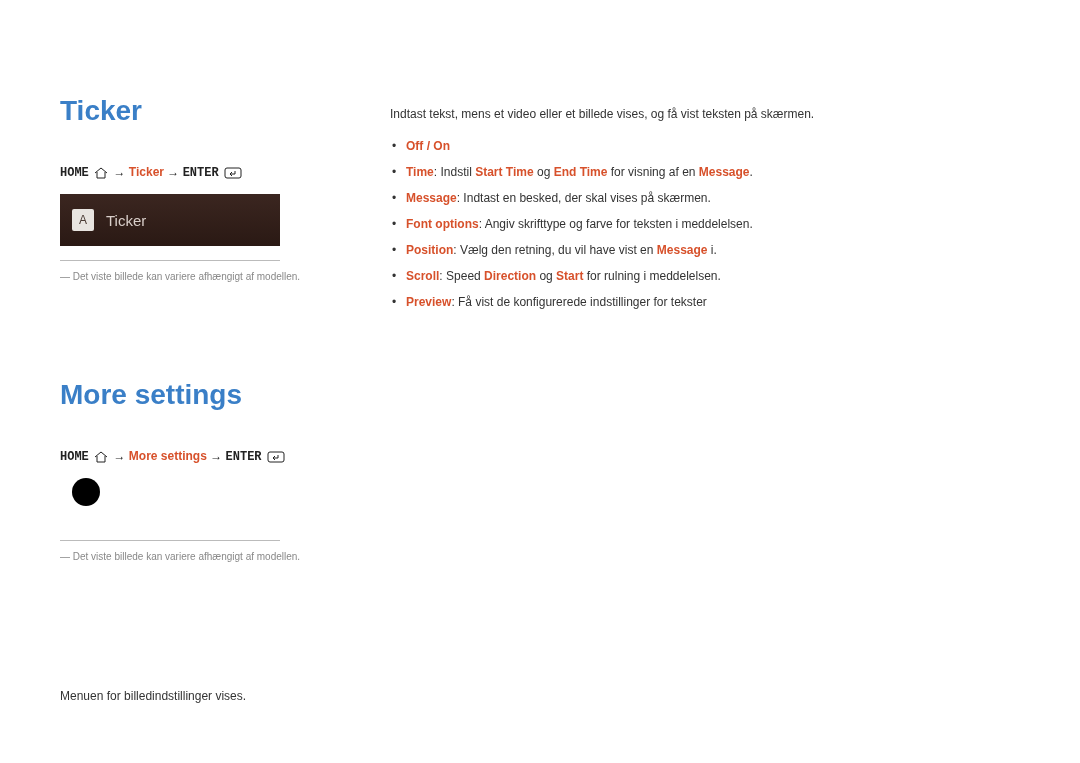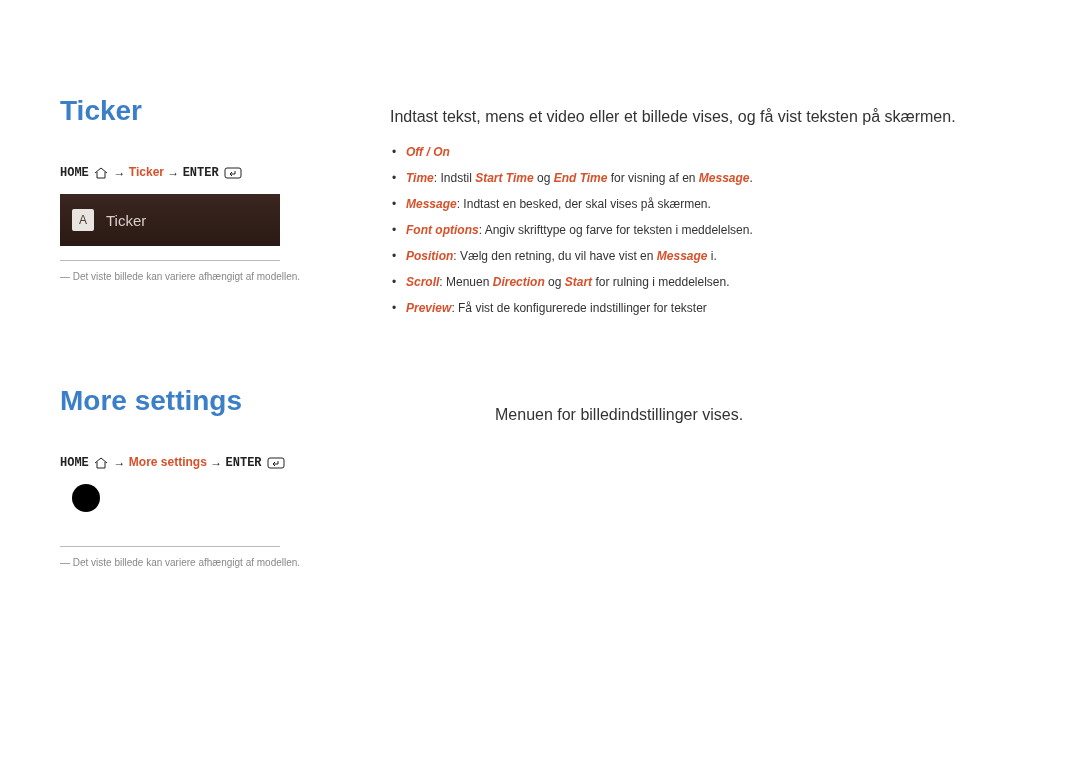--- a/index.html
+++ b/index.html
@@ -70,39 +70,39 @@
   .more-icon {
     width: 28px; height: 28px;
     background: #000;
     border-radius: 50%;
     margin: 12px 0 34px 12px;
     display: flex; align-items: center; justify-content: center;
     color: #fff;
   }
 
   
-  .intro { font-size: 16px; color: #333; margin-bottom: 14px; line-height: 1.5; }
+  .intro { font-size: 12px; color: #333; margin-bottom: 14px; line-height: 1.5; }
   ul.bullets { list-style: none; padding-left: 16px; }
   ul.bullets li {
     font-size: 12px;
     color: #333;
     margin-bottom: 8px;
     position: relative;
     line-height: 1.5;
   }
   ul.bullets li::before {
     content: "•";
     position: absolute;
     left: -14px;
     color: #333;
   }
   .b { font-weight: 700; font-family: Liberation Mono, monospace; }
-  .r { color: #d7512b; font-weight: 700; font-style: italic; }
-
-  .section2-row { display: flex; gap: 105px; margin-top: 60px; }
+  .r { color: #d7512b; font-weight: 700; }
+
+  .section2-row { display: flex; gap: 105px; margin-top: 60px; flex-direction: column; }
 </style>
 </head>
 <body>
 
 <div class="cols">
   <div class="left">
     <h1>Ticker</h1>
 
     <div class="nav-path">
       <span class="b">HOME</span>
@@ -144,21 +144,21 @@
       <li>
         <span class="r">Message</span><span>: Indtast en besked, der skal vises på skærmen.</span>
       </li>
       <li>
         <span class="r">Font options</span><span>: Angiv skrifttype og farve for teksten i meddelelsen.</span>
       </li>
       <li>
         <span class="r">Position</span><span>:  Vælg den retning, du vil have vist en </span><span class="r">Message</span><span> i.</span>
       </li>
       <li>
-        <span class="r">Scroll</span><span>: Menuen </span><span class="r">Direction</span><span> og </span><span class="r">Start</span><span> for rulning i meddelelsen.</span>
+        <span class="r">Scroll</span><span>: Speed </span><span class="r">Direction</span><span> og </span><span class="r">Start</span><span> for rulning i meddelelsen.</span>
       </li>
       <li>
         <span class="r">Preview</span><span>: Få vist de konfigurerede indstillinger for tekster</span>
       </li>
     </ul>
   </div>
 </div>
 
 <div class="section2-row">
   <div class="left">

